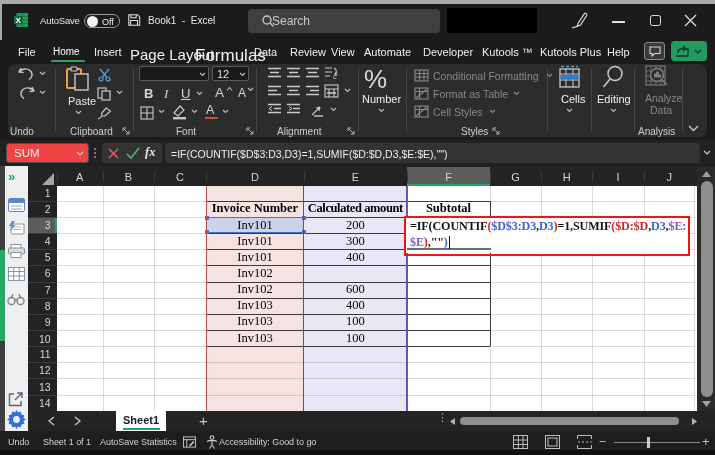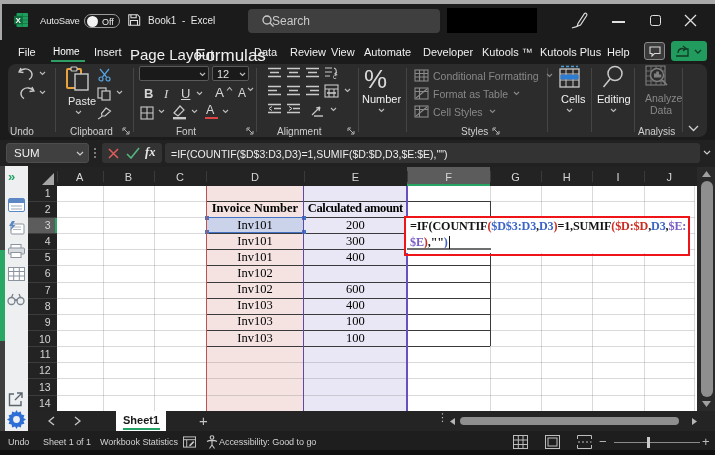--- a/index.html
+++ b/index.html
@@ -312,21 +312,21 @@
     <rect x="1" y="1" width="19" height="19"></rect>
       <path d="M1 6 H20 M1 11 H20 M1 16 H20 M6 1 V20 M11 1 V20 M16 1 V20" stroke-width=".8"></path>
     <circle cx="12" cy="10" r="6.5" fill="#2c2c2c" stroke-width="1.4"></circle>
     <path d="M9.5 12 v-3 h1.6 v3 Z M11.8 12 v-5 h1.6 v5 Z M14.1 12 v-2 h1.6 v2 Z" fill="#7f7f7f"></path>
     <path d="M17 15 L22 20" stroke-width="1.6"></path>
   </svg>
   <div class="txt gray" style="left:645px;top:92px;">Analyze</div>
   <div class="txt gray" style="left:650px;top:104px;">Data</div>
 
   <div id="fbar" class="abs" style="left:0;top:140px;width:715px;height:27px;background:#212121;"></div>
-  <div class="abs" style="left:6px;top:143px;width:83px;height:20px;background:#404040;border:1px solid #4d4d4d;border-radius:3px;">
+  <div class="abs" style="left:6px;top:143px;width:83px;height:20px;background:#ef4444;border:1px solid #4d4d4d;border-radius:3px;">
     <div class="txt" style="left:7px;top:3px;font-size:11.5px;color:#f0f0f0;">SUM</div>
     <svg class="abs" style="left:69px;top:7px;" width="8" height="6" viewBox="0 0 8 6" fill="none" stroke="#cdcdcd" stroke-width="1.2">
         <path d="M1 1 L4 4 L7 1"></path>
       </svg>
   </div>
   <div class="abs" style="left:94px;top:148px;width:2px;height:2px;background:#9a9a9a;border-radius:50%;"></div>
   <div class="abs" style="left:94px;top:152px;width:2px;height:2px;background:#9a9a9a;border-radius:50%;"></div>
   <div class="abs" style="left:94px;top:156px;width:2px;height:2px;background:#9a9a9a;border-radius:50%;"></div>
   <div class="abs" style="left:102px;top:143px;width:60px;height:20px;background:#333333;border-radius:3px;"></div>
   <svg class="abs" style="left:108px;top:148px;" width="11" height="11" viewBox="0 0 11 11" stroke="#e05c5c" stroke-width="1.5">
@@ -444,20 +444,21 @@
   <div class="abs" style="left:28px;top:362.3px;width:28.6px;height:1px;background:#3c3c3c;"></div>
   <div class="rowhead" style="top:362.3px;height:16.15px;">12</div>
   <div class="abs" style="left:28px;top:378.45px;width:28.6px;height:1px;background:#3c3c3c;"></div>
   <div class="rowhead" style="top:378.45px;height:16.15px;">13</div>
   <div class="abs" style="left:28px;top:394.6px;width:28.6px;height:1px;background:#3c3c3c;"></div>
   <div class="rowhead" style="top:394.6px;height:16.4px;">14</div>
   <div class="abs" style="left:28px;top:410.75px;width:28.6px;height:1px;background:#3c3c3c;"></div>
 
   <div class="cell" style="left:206.2px;top:200.8px;width:97.5px;height:16.2px;font-weight:bold;">Invoice Number</div>
   <div class="cell" style="left:303.7px;top:200.8px;width:103.3px;height:16.2px;font-weight:bold;letter-spacing:-0.4px;">Calculated amount</div>
+  <div class="cell" style="left:407px;top:200.8px;width:83px;height:16.2px;font-weight:bold;">Subtotal</div>
   <div class="cell" style="left:206.2px;top:216.95px;width:97.5px;height:16.15px;">Inv101</div>
   <div class="cell" style="left:303.7px;top:216.95px;width:103.3px;height:16.15px;">200</div>
   <div class="cell" style="left:206.2px;top:233.1px;width:97.5px;height:16.15px;">Inv101</div>
   <div class="cell" style="left:303.7px;top:233.1px;width:103.3px;height:16.15px;">300</div>
   <div class="cell" style="left:206.2px;top:249.25px;width:97.5px;height:16.15px;">Inv101</div>
   <div class="cell" style="left:303.7px;top:249.25px;width:103.3px;height:16.15px;">400</div>
   <div class="cell" style="left:206.2px;top:265.4px;width:97.5px;height:16.15px;">Inv102</div>
   <div class="cell" style="left:206.2px;top:281.55px;width:97.5px;height:16.15px;">Inv102</div>
   <div class="cell" style="left:303.7px;top:281.55px;width:103.3px;height:16.15px;">600</div>
   <div class="cell" style="left:206.2px;top:297.7px;width:97.5px;height:16.15px;">Inv103</div>
@@ -538,21 +539,21 @@
     </svg>
   <div class="abs" style="left:460px;top:417px;width:219px;height:8px;background:#8f8f8f;border-radius:4px;"></div>
   <svg class="abs" style="left:692px;top:418px;" width="5" height="7" viewBox="0 0 5 7" fill="#b5b5b5">
       <path d="M0 0 L5 3.5 L0 7 Z"></path>
     </svg>
 
   <div id="statusbar" class="abs" style="left:0;top:431px;width:715px;height:24px;background:#1e1e1e;"></div>
   <div class="abs" style="left:0;top:450px;width:715px;height:5px;background:#101010;"></div>
   <div class="txt st" style="left:8px;top:437px;">Undo</div>
   <div class="txt st" style="left:43px;top:437px;">Sheet 1 of 1</div>
-  <div class="txt st" style="left:100px;top:437px;">Workbook Statistics</div>
+  <div class="txt st" style="left:100px;top:437px;">AutoSave Statistics</div>
   <svg class="abs" style="left:183px;top:436px;" width="13" height="12" viewBox="0 0 14 12" fill="none" stroke="#c9c9c9" stroke-width="1">
     <rect x="0.5" y="0.5" width="13" height="11"></rect>
       <path d="M0.5 3.5 H13.5 M4 3.5 V11.5"></path>
       <path d="M7 9 l4 -4 1.2 1.2 -4 4 -1.6 .4 Z" fill="#c9c9c9" stroke="none"></path>
   </svg>
   <svg class="abs" style="left:206px;top:435px;" width="12" height="14" viewBox="0 0 12 14" fill="none" stroke="#c9c9c9" stroke-width="1.1">
     <circle cx="6" cy="2.5" r="1.8"></circle>
       <path d="M1 6.5 C3 5 9 5 11 6.5 M6 6 V10 M6 10 L3.5 13.5 M6 10 L8.5 13.5"></path>
   </svg>
   <div class="txt st" style="left:219px;top:437px;">Accessibility: Good to go</div>

